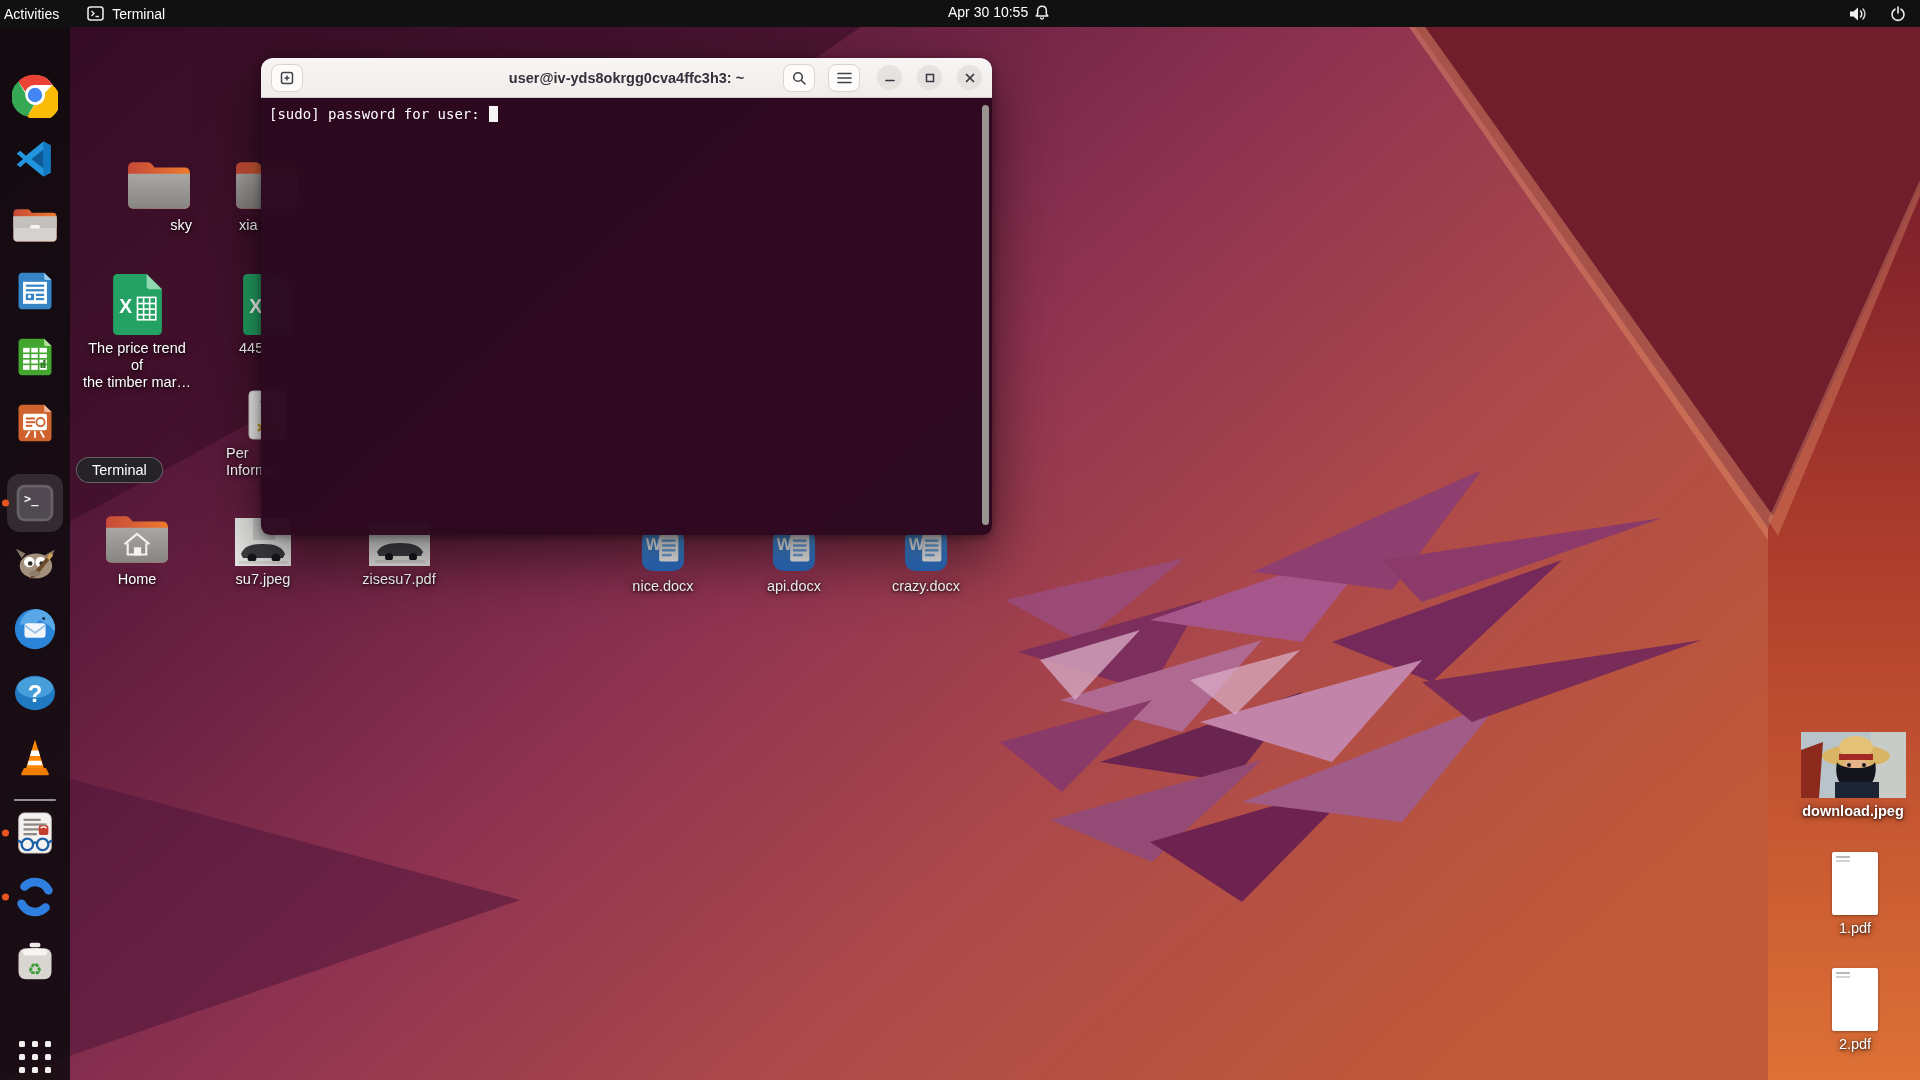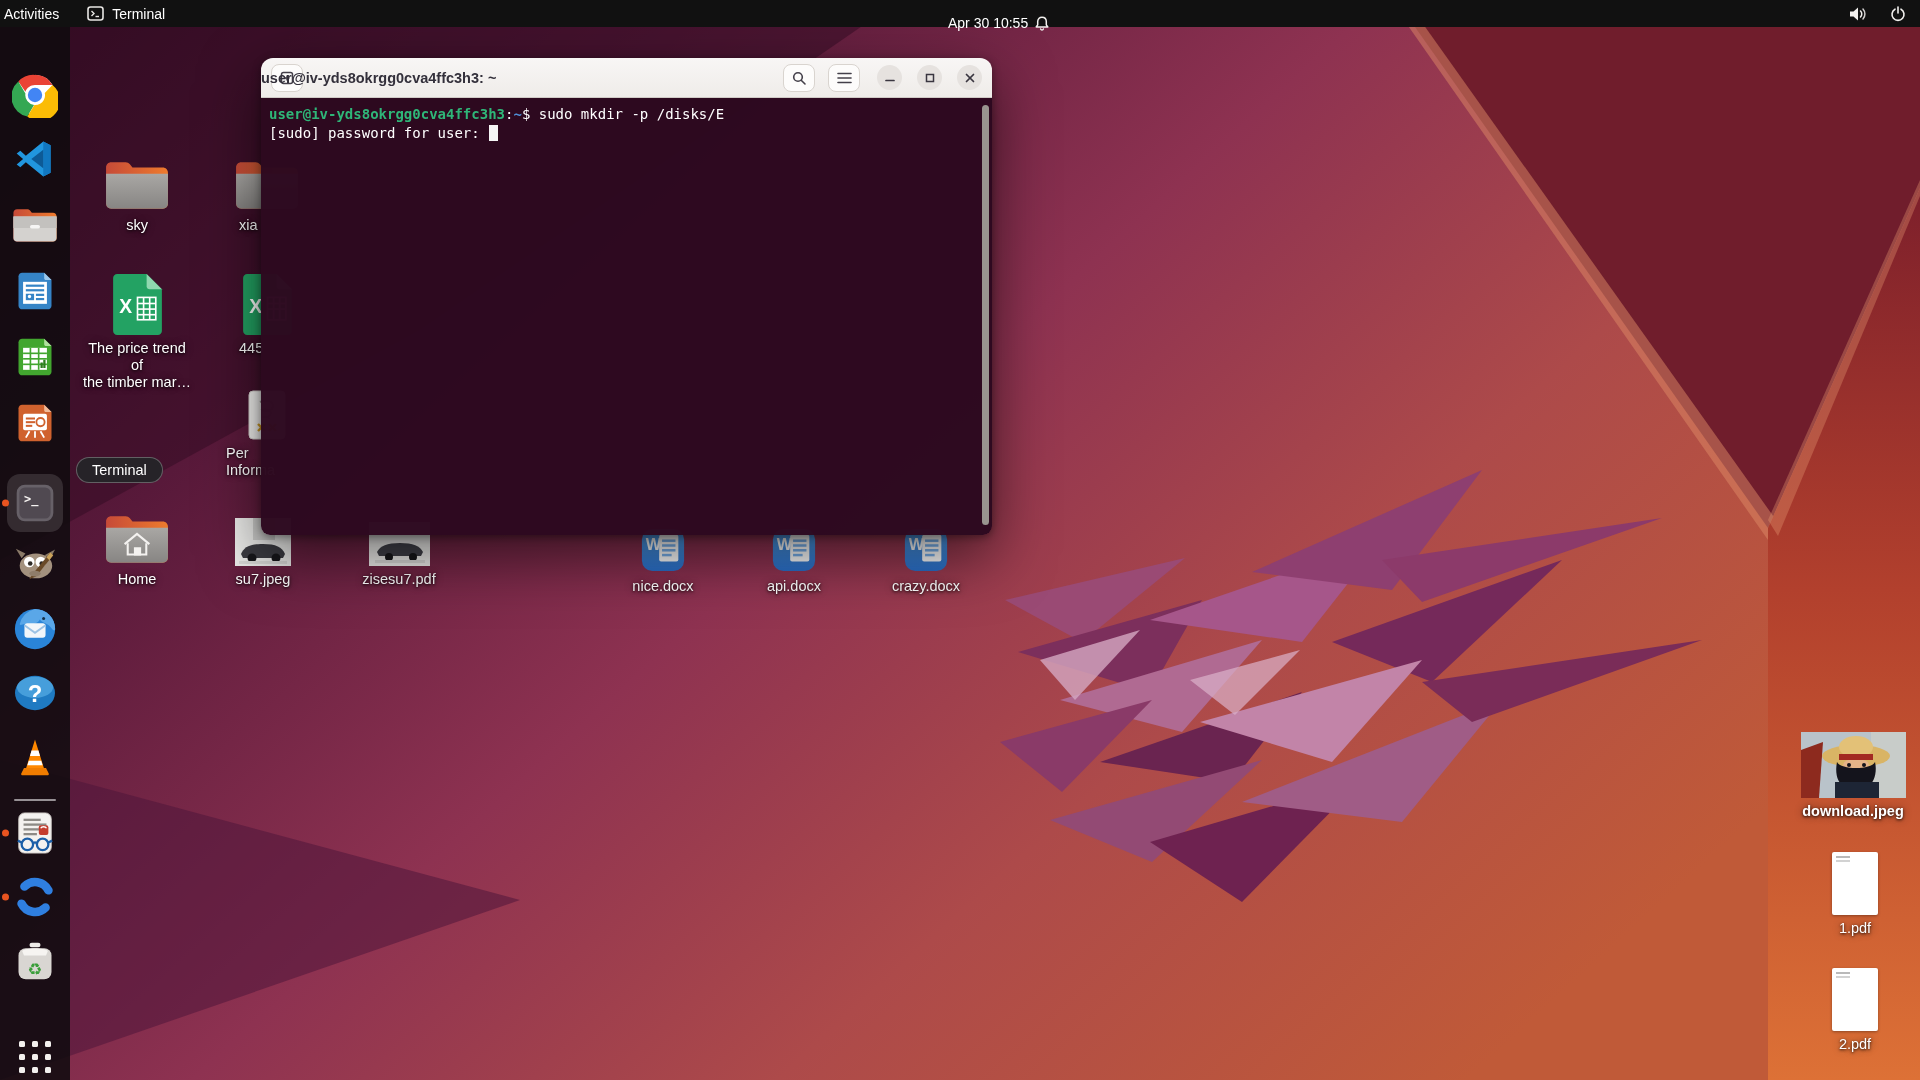--- a/index.html
+++ b/index.html
@@ -7,21 +7,21 @@
   #stage { position:relative; width:1920px; height:1080px; overflow:hidden; }
 
   
   #wallpaper { position:absolute; inset:0; z-index:0; }
 
   
   #topbar { position:absolute; top:0; left:0; width:1920px; height:27px; background:#111111;
             display:flex; align-items:center; z-index:95; color:#fff; font-size:14px; }
   #topbar .tb-left { display:flex; align-items:center; gap:28px; padding-left:4px; }
   .tb-item { display:flex; align-items:center; gap:8px; height:27px; cursor:default; }
-  #clock-area { position:absolute; left:948px; top:11px; height:24px; display:flex; align-items:center; gap:6px; }
+  #clock-area { position:absolute; left:948px; top:0; height:24px; display:flex; align-items:center; gap:6px; }
   #topbar .tb-right { position:absolute; right:14px; top:0; height:27px; display:flex; align-items:center; gap:22px; }
 
   
   #dock { position:absolute; left:0; top:27px; width:70px; height:1053px; background:rgba(16,11,15,0.88);
           display:flex; flex-direction:column; align-items:center; z-index:90; }
   .dock-item { position:absolute; left:11px; width:48px; height:48px; display:flex; align-items:center; justify-content:center; }
   .dock-item .hl { position:absolute; left:-4px; top:-5px; width:56px; height:58px; border-radius:13px; background:rgba(255,255,255,0.13); }
   .run-dot { position:absolute; left:-9px; top:50%; width:7px; height:7px; border-radius:50%; background:#e95420; transform:translateY(-50%); }
   .dock-divider { position:absolute; left:14px; width:42px; height:2px; background:rgba(255,255,255,0.55); border-radius:1px; }
 
@@ -36,21 +36,21 @@
   .cell .lbl.left { align-self:flex-start; text-align:left; }
 
   .pdf-page { background:#fff; border-radius:2px; box-shadow:0 1px 3px rgba(0,0,0,.35); position:relative; }
   .pdf-page .tl { position:absolute; left:4px; top:4px; width:14px; height:2px; background:#b9b9b9; box-shadow:0 4px 0 #d2d2d2; }
 
   
   #terminal-window { position:absolute; left:261px; top:58px; width:731px; height:477px; z-index:50;
                      border-radius:12px 12px 9px 9px; box-shadow:0 22px 60px rgba(0,0,0,.55), 0 2px 8px rgba(0,0,0,.4); }
   #titlebar { height:40px; background:linear-gradient(#f8f6f5,#efece9); border-bottom:1px solid #d0cbc6;
               border-radius:12px 12px 0 0; display:flex; align-items:center; position:relative; }
-  .tb-title { position:absolute; left:0; right:0; font-size:14.5px; font-weight:700; color:#33303b; pointer-events:none; }
+  .tb-title { position:absolute; left:0; right:0; text-align:center; font-size:14.5px; font-weight:700; color:#33303b; pointer-events:none; }
   .sq-btn { width:32px; height:28px; background:#fdfcfb; border:1px solid #d9d4cf; border-radius:8px;
             display:flex; align-items:center; justify-content:center; }
   .round-btn { width:25px; height:25px; border-radius:50%; background:#e6e2df; display:flex; align-items:center; justify-content:center; }
   #titlebar .left-grp { margin-left:10px; }
   #titlebar .right-grp { position:absolute; right:10px; display:flex; align-items:center; gap:13px; }
   #titlebar .right-grp .circ-grp { display:flex; gap:15px; margin-left:4px; }
 
   #term-body { height:437px; background:rgba(45,9,32,0.985); border-radius:0 0 9px 9px; position:relative;
                padding:7px 14px 0 8px; font-family:"DejaVu Sans Mono","Liberation Mono",monospace;
                font-size:14px; line-height:19px; color:#ffffff; }
@@ -122,21 +122,21 @@
     <polygon points="1200,722 1422,660 1332,762" fill="#c284a8"></polygon>
     <polygon points="1050,820 1262,760 1152,862" fill="#934a74"></polygon>
     <polygon points="1150,842 1362,780 1242,902" fill="#6e2250"></polygon>
     <polygon points="1242,802 1502,700 1402,822" fill="#a05c86"></polygon>
     <polygon points="1382,560 1662,518 1422,602" fill="#8c3a6a"></polygon>
     <polygon points="1422,682 1702,640 1472,722" fill="#7a2c58"></polygon>
     <polygon points="1040,660 1140,630 1075,700" fill="#d4a8c2" opacity="0.8"></polygon>
     <polygon points="1190,680 1300,650 1235,715" fill="#dcb2ca" opacity="0.7"></polygon>
   </svg>
 
-  <div class="cell" style="left:82px; top:158px;">
+  <div class="cell" style="left:82px; top:158px;align-items:flex-end;">
     <svg width="66" height="54" viewBox="0 0 64 52">
       <path d="M2 9c0-2.8 2.2-5 5-5h14c1.6 0 3.1.7 4.1 1.9L27.6 9H57c2.8 0 5 2.2 5 5v30c0 2.8-2.2 5-5 5H7c-2.8 0-5-2.2-5-5z" fill="url(#gradTab)"></path>
       <path d="M2 15h60v29c0 2.8-2.2 5-5 5H7c-2.8 0-5-2.2-5-5z" fill="url(#gradFolder)"></path>
     </svg>
     <span class="lbl">sky</span>
   </div>
 
   <div class="cell" style="left:212px; top:158px;">
     <svg width="66" height="54" viewBox="0 0 64 52">
       <path d="M2 9c0-2.8 2.2-5 5-5h14c1.6 0 3.1.7 4.1 1.9L27.6 9H57c2.8 0 5 2.2 5 5v30c0 2.8-2.2 5-5 5H7c-2.8 0-5-2.2-5-5z" fill="url(#gradTab)"></path>
@@ -350,21 +350,20 @@
               <g stroke="#3a3640" stroke-width="1.7" stroke-linecap="round">
                 <line x1="2.5" y1="2.5" x2="9.5" y2="9.5"></line>
                   <line x1="9.5" y1="2.5" x2="2.5" y2="9.5"></line>
               </g>
             </svg>
           </div>
         </div>
       </div>
     </div>
     <div id="term-body">
-      <div class="term-line"><span class="t-green">user@iv-yds8okrgg0cva4ffc3h3</span><span>:</span><span class="t-blue">~</span><span>$</span><span class="cmd">sudo mkdir -p /disks/E</span></div>
       <div class="term-line"><span>[sudo] password for user:</span><span class="cursor"></span></div>
       <div id="term-scrollbar"></div>
     </div>
   </div>
 
   <div id="dock">
     <div class="dock-item" style="top:44px;">
       <svg width="46" height="46" viewBox="0 0 48 48">
         <circle cx="24" cy="24" r="21" fill="#fff"></circle>
         <path d="M24 3a21 21 0 0 1 18.2 10.5H24c-4.6 0-8.5 2.9-10 7L6.6 10A21 21 0 0 1 24 3z" fill="#ea4335"></path>

